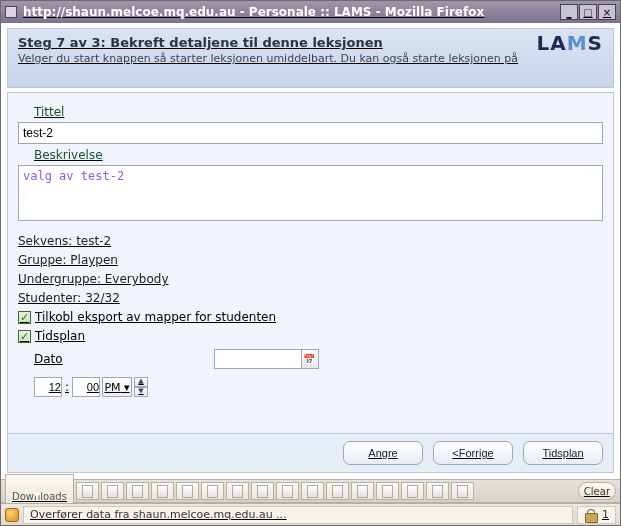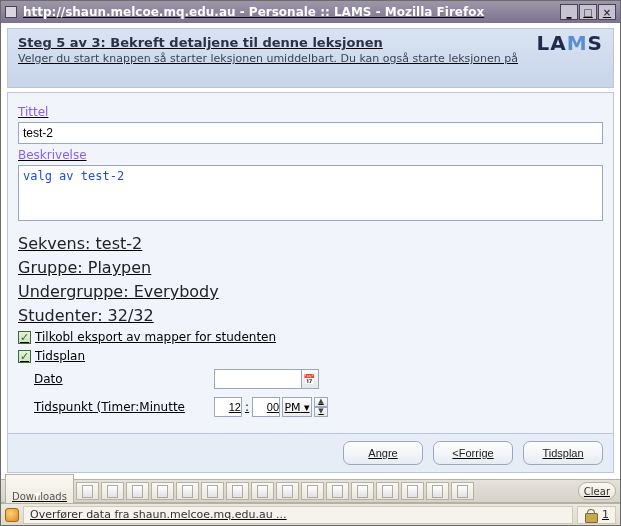--- a/index.html
+++ b/index.html
@@ -9,25 +9,25 @@
   .titlebar .icon { width: 12px; height: 12px; border: 1px solid #4a4258; background: #d8d4e0; margin-right: 6px; }
   .titlebar .title { flex: 1; white-space: nowrap; overflow: hidden; }
   .titlebar .winbtns { display: flex; gap: 1px; }
   .titlebar .winbtn { width: 18px; height: 16px; background: #c8c3d3; border: 1px solid #4a4258; display: flex; align-items: center; justify-content: center; font-size: 10px; color: #333; cursor: pointer; }
   .content { flex: 1; background: #fff; padding: 5px 6px 6px 6px; display: flex; flex-direction: column; }
   .step-header { background: linear-gradient(#d9e3f2, #c7d5ea); border: 1px solid #b9c6dd; padding: 6px 10px 22px 10px; margin-bottom: 4px; position: relative; }
   .step-header .step-title { font-weight: bold; font-size: 13px; color: #2c3245; }
   .step-header .step-sub { font-size: 11px; color: #3b4358; margin-top: 2px; }
   .step-header .brand { position: absolute; right: 10px; top: 2px; font-weight: bold; font-size: 20px; color: #1f2b4c; letter-spacing: 1px; }
   .form { background: #f1f5fb; border: 1px solid #b9c6dd; padding: 8px 10px; flex: 1; overflow: hidden; }
-  .label { font-size: 12px; color: #8b5cf6; margin: 4px 0 3px 0; }
+  .label { font-size: 12px; color: #14532d; margin: 4px 0 3px 16px; }
   .textinput { width: 100%; border: 1px solid #9aa7bd; background: #fff; padding: 3px 4px; font-size: 12px; color: #000; }
-  .textarea { width: 100%; height: 56px; border: 1px solid #9aa7bd; background: #fff; padding: 3px 4px; font-size: 12px; color: #1d4ed8; resize: none; }
+  .textarea { width: 100%; height: 56px; border: 1px solid #9aa7bd; background: #fff; padding: 3px 4px; font-size: 12px; color: #8b5cf6; resize: none; }
   .rows { margin-top: 10px; }
-  .row { font-size: 16px; color: #222; margin: 5px 0; }
+  .row { font-size: 12px; color: #222; margin: 5px 0; }
   .checkrow { display: flex; align-items: center; gap: 4px; margin: 5px 0; }
   .chk { width: 13px; height: 13px; border: 1px solid #3e6b35; background: linear-gradient(#e6f0dc,#cfe3bd); display: inline-flex; align-items: center; justify-content: center; color: #2a6a1f; font-size: 11px; font-weight: bold; cursor: pointer; }
   .timegrid { display: grid; grid-template-columns: 180px auto; row-gap: 8px; align-items: center; margin-top: 6px; margin-left: 16px; }
   .dateinput { width: 88px; border: 1px solid #9aa7bd; background: #fff; padding: 2px 4px; height: 20px; }
   .calbtn { width: 18px; height: 20px; border: 1px solid #9aa7bd; background: linear-gradient(#fdfdfd,#e7e7e7); display: inline-flex; align-items: center; justify-content: center; cursor: pointer; margin-left: -1px; font-size: 10px; color: #a33; vertical-align: top; }
   .spin { width: 28px; height: 20px; border: 1px solid #9aa7bd; background: #fff; text-align: right; font-size: 11px; }
   .colon { margin: 0 3px; }
   .ampm { width: 30px; height: 20px; border: 1px solid #9aa7bd; background: linear-gradient(#fdfdfd,#ededed); text-align: center; font-size: 11px; margin-left: 2px; display: inline-flex; align-items: center; justify-content: center; }
   .spinbtns { display: inline-flex; flex-direction: column; margin-left: 2px; }
   .sbtn { width: 14px; height: 10px; border: 1px solid #9aa7bd; background: linear-gradient(#fdfdfd,#e7e7e7); font-size: 7px; line-height: 7px; text-align: center; cursor: pointer; color: #444; }
@@ -59,21 +59,21 @@
     <span class="title">http://shaun.melcoe.mq.edu.au - Personale :: LAMS - Mozilla Firefox</span>
     <div class="winbtns">
       <div class="winbtn">_</div>
       <div class="winbtn">□</div>
       <div class="winbtn">×</div>
     </div>
   </div>
 
   <div class="content">
     <div class="step-header">
-      <div class="step-title">Steg 5 av 3: Bekreft detaljene til denne leksjonen</div>
+      <div class="step-title">Steg 7 av 3: Bekreft detaljene til denne leksjonen</div>
       <div class="step-sub">Velger du start knappen så starter leksjonen umiddelbart. Du kan også starte leksjonen på</div>
       <div class="brand"><span>LA</span><span class="i">M</span><span>S</span></div>
     </div>
 
     <div class="form">
       <div class="label">Tittel</div>
       <input class="textinput" value="test-2" style="">
 
       <div class="label">Beskrivelse</div>
       <textarea class="textarea" style="">valg av test-2</textarea>
@@ -92,21 +92,20 @@
           <span class="chk">✓</span>
           <span>Tidsplan</span>
         </div>
 
         <div class="timegrid">
           <div>Dato</div>
           <div>
             <input class="dateinput" style=""><span class="calbtn">📅</span>
           </div>
 
-          <div>Tidspunkt (Timer:Minutte</div>
           <div style="display:flex;align-items:center;">
             <input class="spin" value="12" style="">
             <span class="colon">:</span>
             <input class="spin" value="00" style="">
             <span class="ampm"><span>PM</span>&nbsp;▾</span>
             <span class="spinbtns">
               <span class="sbtn">▲</span>
               <span class="sbtn">▼</span>
             </span>
           </div>

